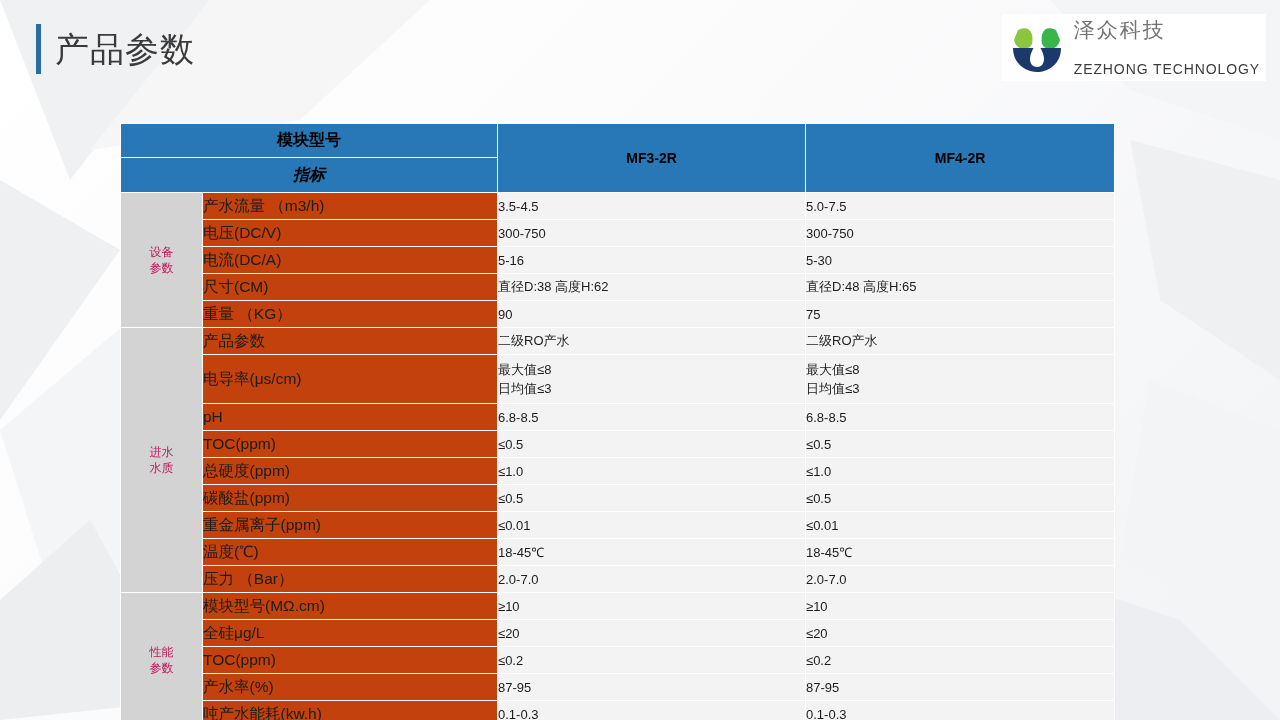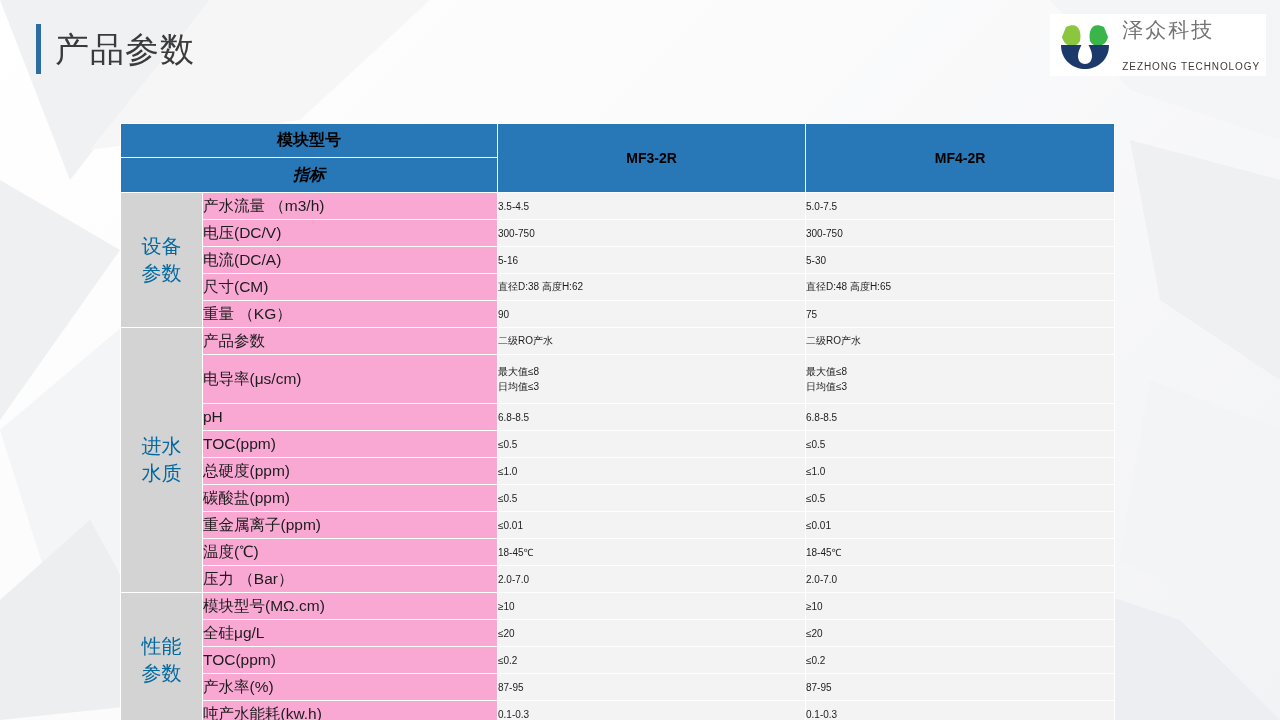--- a/index.html
+++ b/index.html
@@ -79,21 +79,21 @@
     flex-direction: column;
     justify-content: center;
   }
   .logo-cn {
     font-size: 21px;
     color: #737373;
     letter-spacing: 2px;
     line-height: 1.1;
   }
   .logo-en {
-    font-size: 10px;
+    font-size: 14px;
     color: #3b3b3b;
     letter-spacing: 0.9px;
     margin-top: 20px;
   }
 
   
   table.spec {
     position: absolute;
     left: 120px;
     top: 123px;
@@ -123,34 +123,34 @@
     font-size: 16px;
     font-style: italic;
   }
   .hdr-col {
     font-size: 14px;
     height: 67px;
   }
   .grp {
     background: #d3d3d3;
     text-align: center;
-    font-size: 20px;
-    color: #0369a1;
+    font-size: 12px;
+    color: #be185d;
     line-height: 1.35;
   }
   .lbl {
-    background: #f9a8d4;
+    background: #c2410c;
     padding-left: 10px;
     font-size: 15.5px;
     height: 26px;
   }
   .val {
     background: #f3f3f3;
     padding-left: 10px;
-    font-size: 10px;
+    font-size: 13px;
     height: 26px;
   }
   .val.two-line, .lbl.two-line {
     height: 48px;
     line-height: 1.5;
   }
   .stack span { display: block; }
 </style>
 </head>
 <body>

